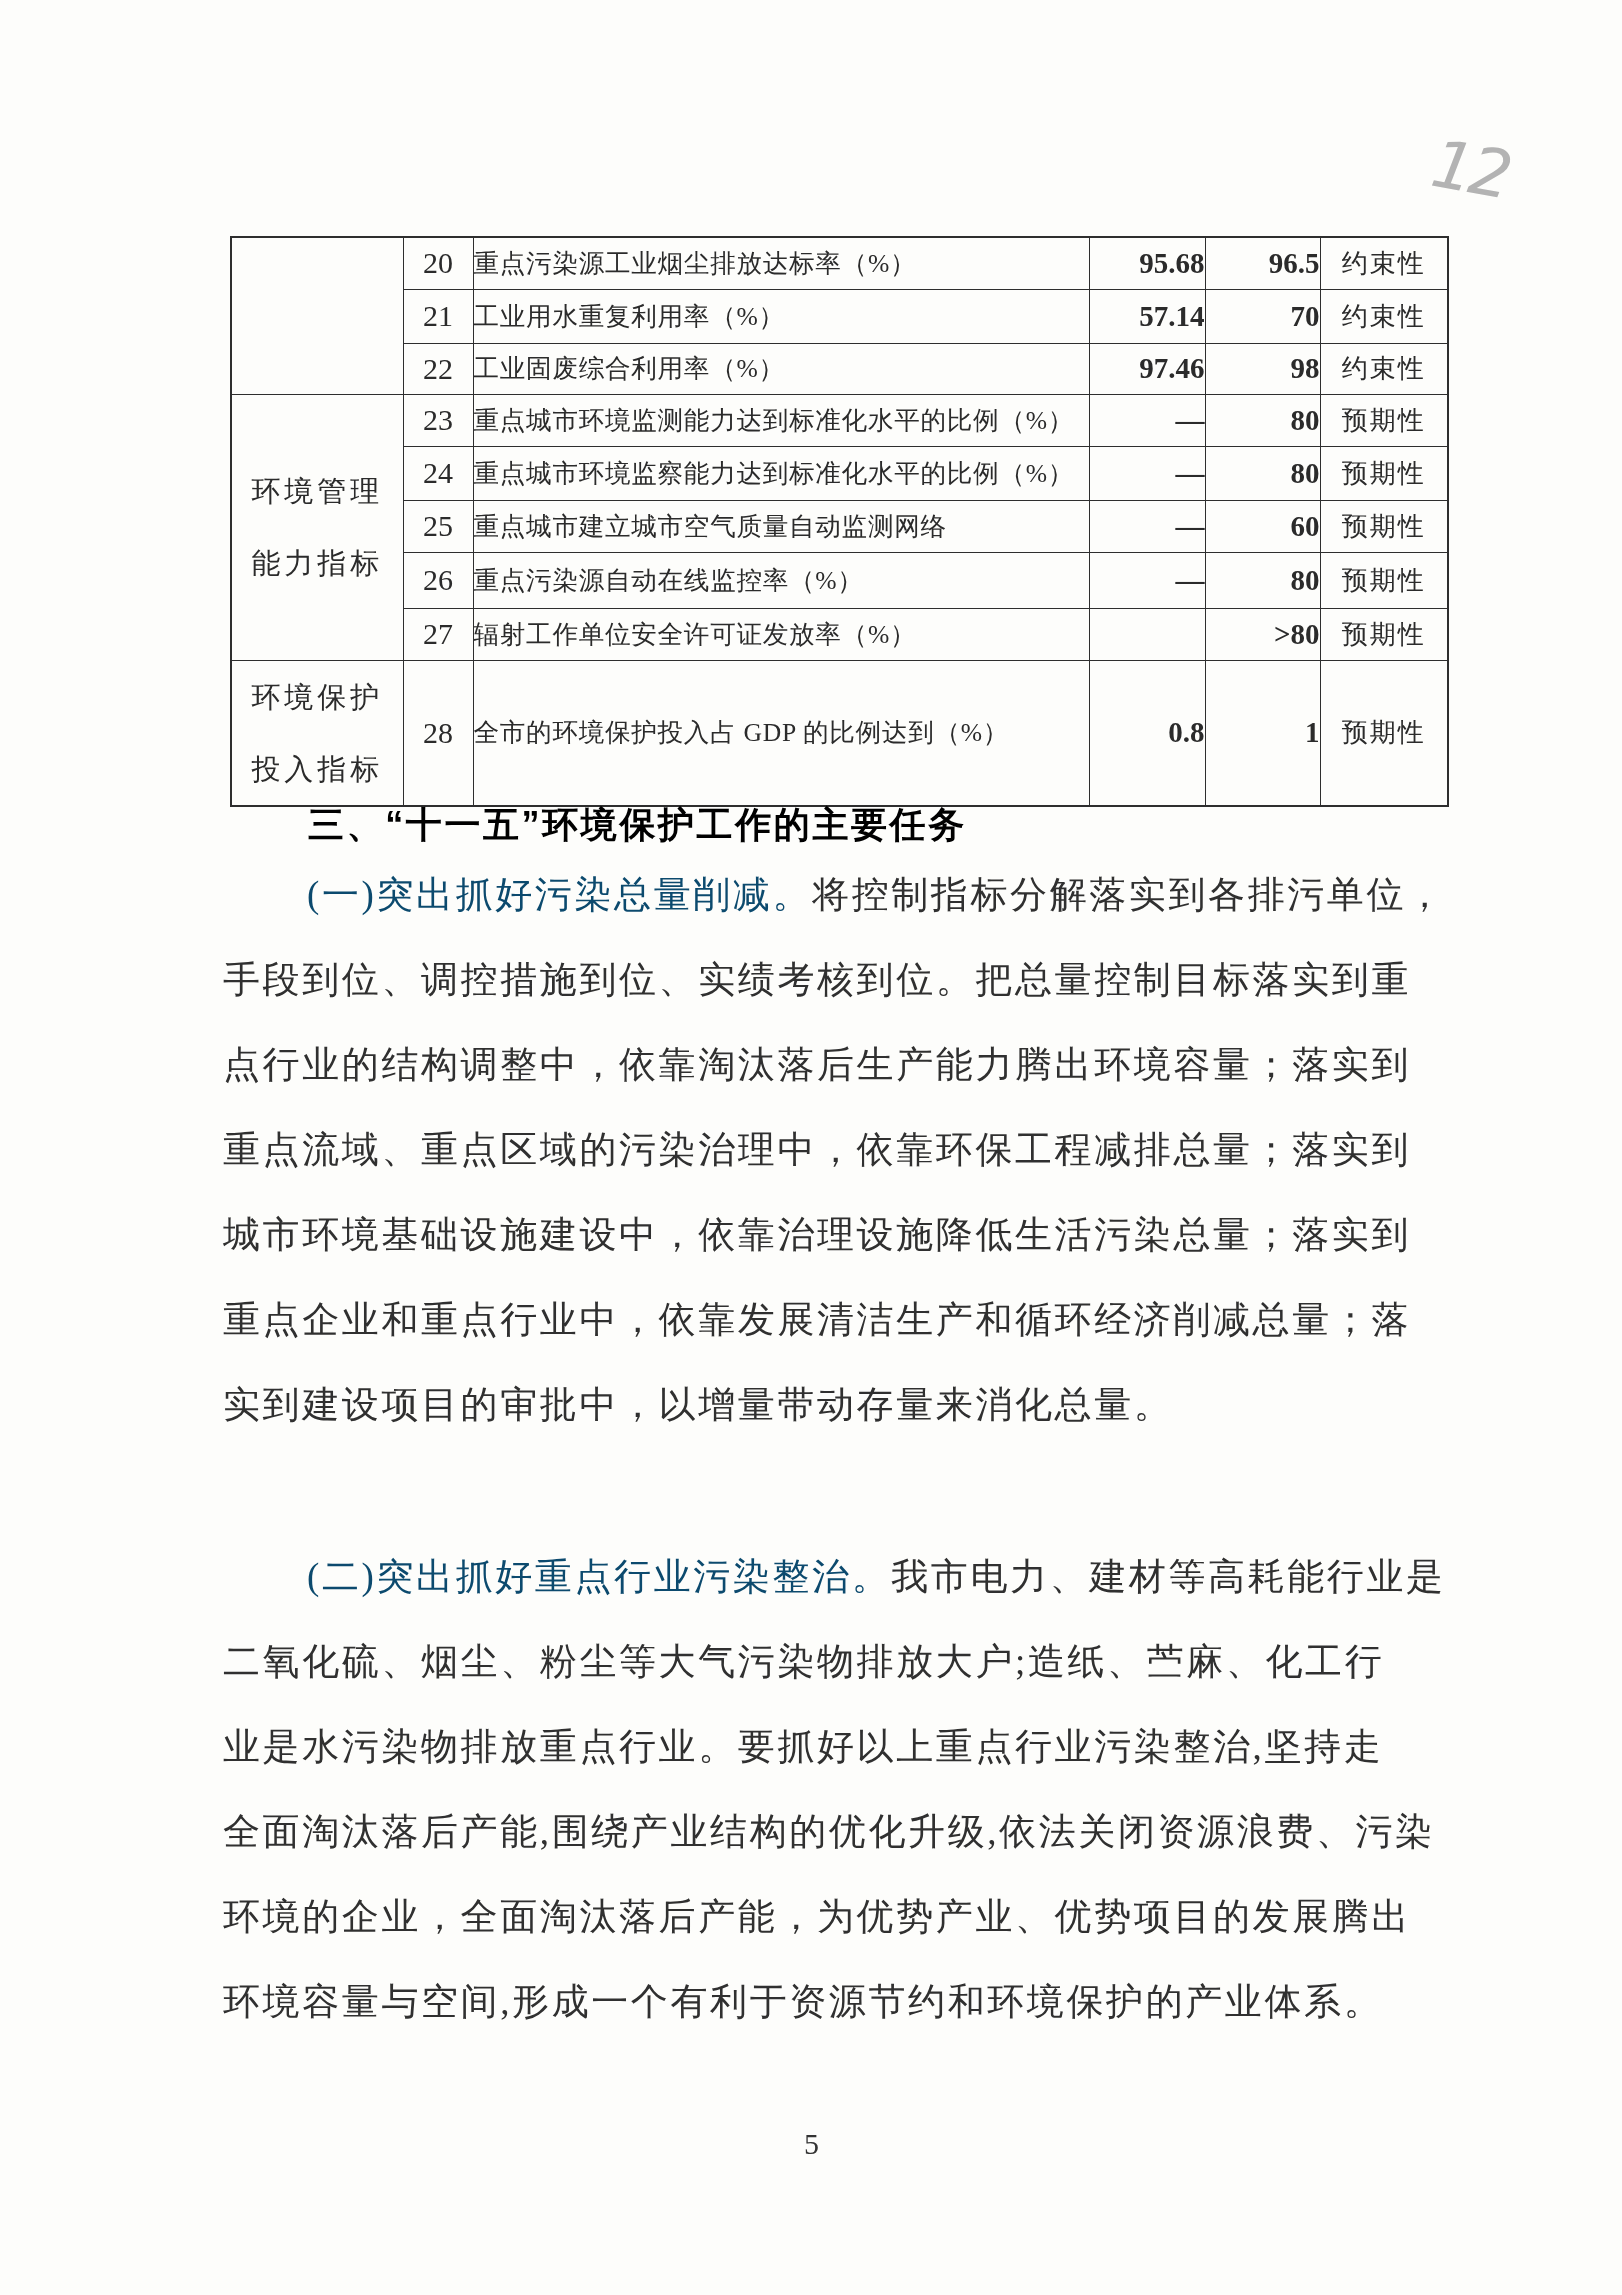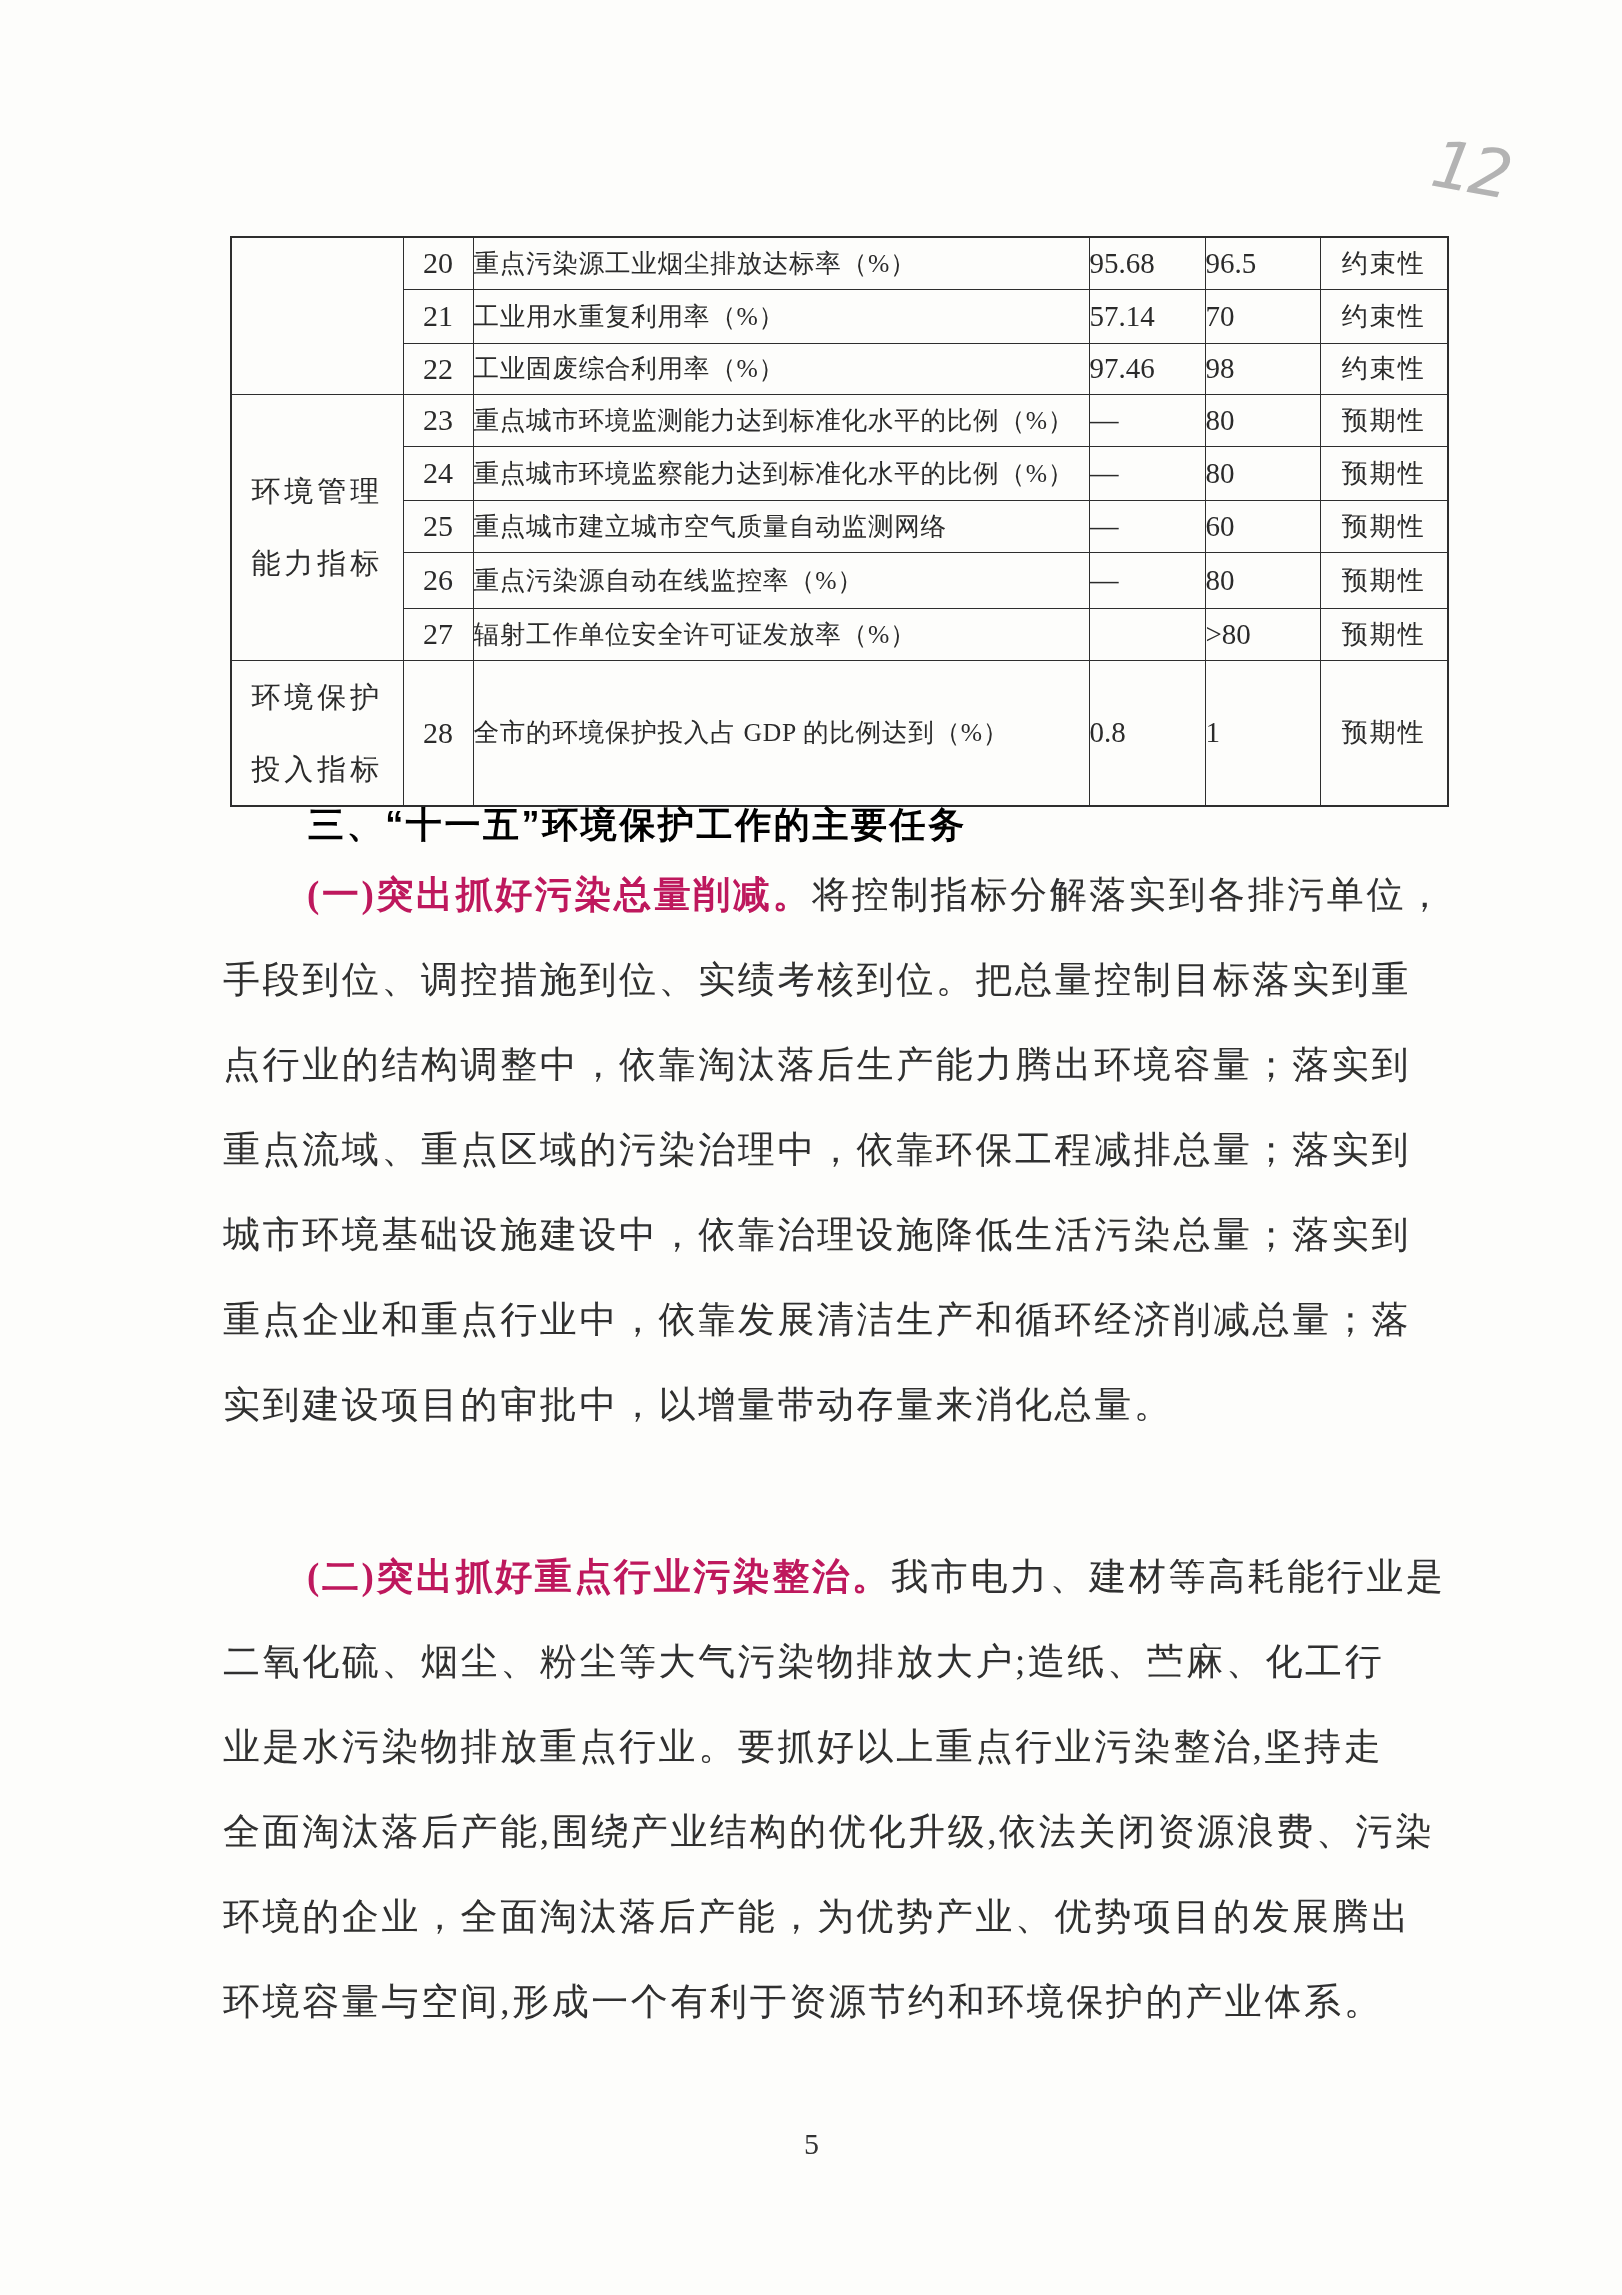--- a/index.html
+++ b/index.html
@@ -53,22 +53,23 @@
     font-size: 30px;
     font-family: "Liberation Serif", serif;
   }
   td.name {
     font-size: 25.6px;
     letter-spacing: 0.7px;
     padding-left: 17px;
     white-space: nowrap;
   }
   td.val, td.tgt {
-    text-align: left;
+    text-align: right;
     font-size: 29px;
+    font-weight: bold;
   }
   td.typ {
     text-align: center;
     font-size: 26px;
     letter-spacing: 2px;
   }
   
   .heading {
     position: absolute;
     left: 308px;
@@ -88,21 +89,21 @@
     font-size: 37px;
     color: #303030;
     letter-spacing: 2.6px;
   }
   .bodytext .line {
     height: 85px;
     line-height: 85px;
     white-space: nowrap;
   }
   .bodytext .indent { padding-left: 84px; }
-  .lead { font-weight: 700; color: #be185d; }
+  .lead { font-weight: 400; color: #0c4a6e; }
   #para1 { top: 852px; }
   #para2 { top: 1534px; }
   .page-number {
     position: absolute;
     left: 0;
     top: 2127px;
     width: 1623px;
     text-align: center;
     font-size: 30px;
     color: #333;

